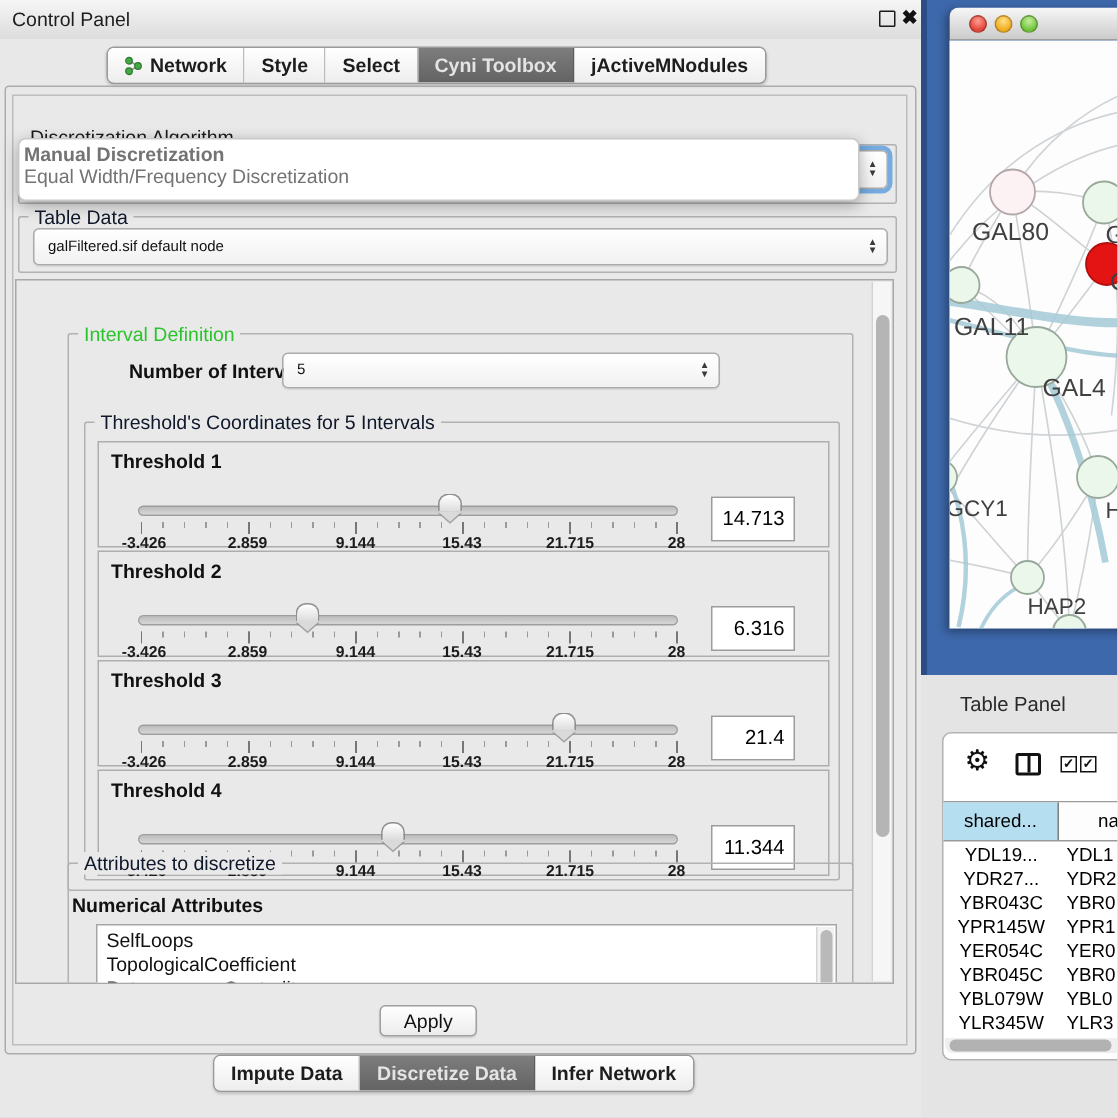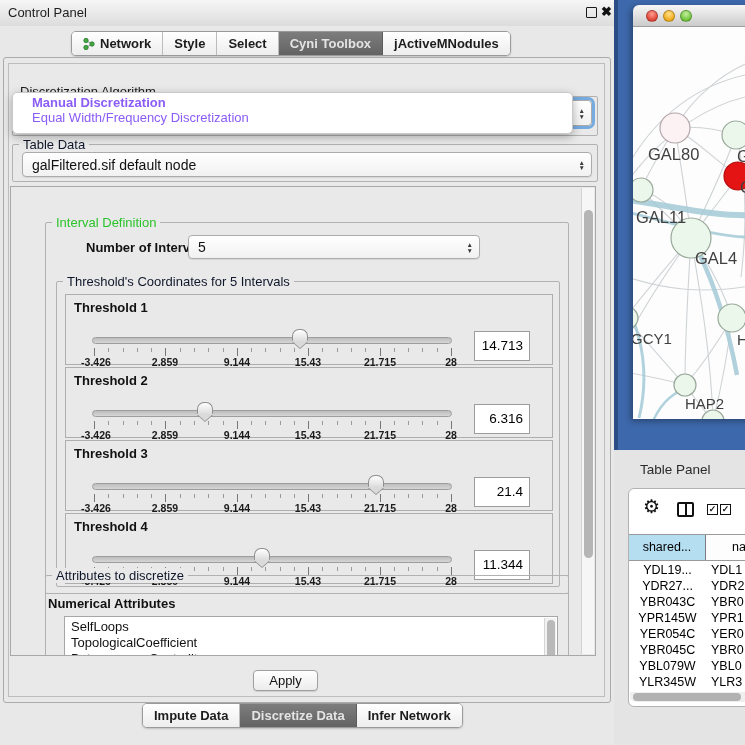--- a/index.html
+++ b/index.html
@@ -30,31 +30,31 @@
 
   .groupbox{position:absolute;border:1px solid #b1b1b1;border-radius:2px;}
   .gtitle{position:absolute;top:-8px;left:6px;background:#e9e9e9;padding:0 4px;
           font-size:13px;line-height:15px;white-space:nowrap;}
   .g-green{color:#2bc42b;}.g-blue{color:#0f172a;}.g-black{color:#0f172a;}
 
   
   .combo{position:absolute;background:linear-gradient(#ffffff,#f1f1f1);
          border:1px solid #ababab;border-radius:4px;box-shadow:0 1px 1px rgba(0,0,0,.08);}
   .combo .cval{position:absolute;left:9px;top:50%;transform:translateY(-50%);
-         font-size:14px;color:#111;white-space:nowrap;}
+         font-size:10px;color:#111;white-space:nowrap;}
   .combo .arrows{position:absolute;right:6px;top:50%;transform:translateY(-50%);
          display:flex;flex-direction:column;align-items:center;color:#3a3a3a;
          font-size:6.5px;line-height:5.5px;}
   .combo.focusring{box-shadow:0 0 0 3px rgba(88,155,220,.8);}
 
   
   .popup{left:12px;top:92px;width:561px;height:42px;background:#fff;border:1px solid #c9c9c9;
          border-radius:5px;box-shadow:0 3px 10px rgba(0,0,0,.30);z-index:40;padding-top:2px;}
   .popup .prompt{text-align:center;font-size:13px;color:#b4b4b4;line-height:13px;}
-  .popup .item{font-size:13px;color:#8b5cf6;line-height:13.5px;padding-left:19px;margin-top:1px;white-space:nowrap;}
+  .popup .item{font-size:13px;color:#737373;line-height:13.5px;padding-left:3px;margin-top:1px;white-space:nowrap;}
   .popup .item.bold{font-weight:700;}
 
   
   .scrollpanel{left:10px;top:186px;width:586px;height:470px;border:1px solid #a8a8a8;
          background:#e9e9e9;overflow:hidden;}
   .vsb{position:absolute;right:1px;top:1px;width:13px;height:466px;background:#f6f6f6;
          border-left:1px solid #d2d2d2;}
   .vsb .thumb{position:absolute;left:2px;top:22px;width:9px;height:348px;background:#b5b5b5;border-radius:5px;}
 
   

